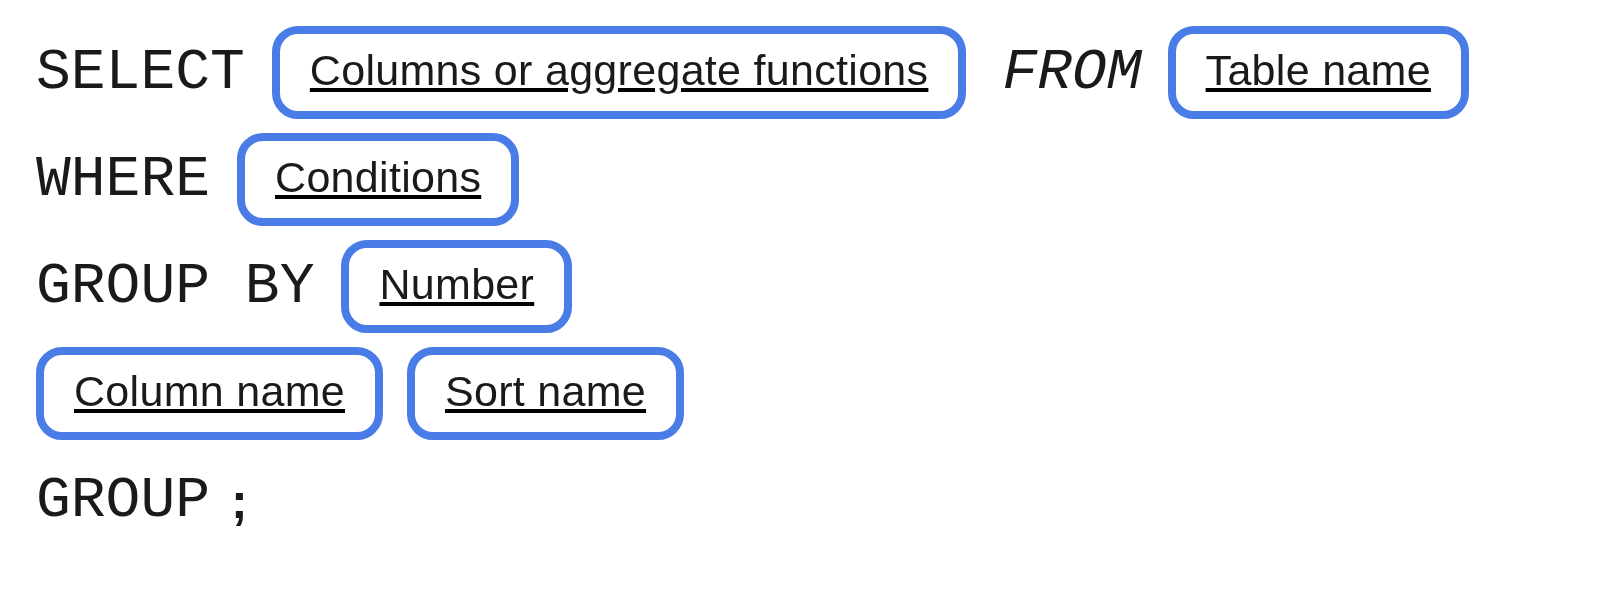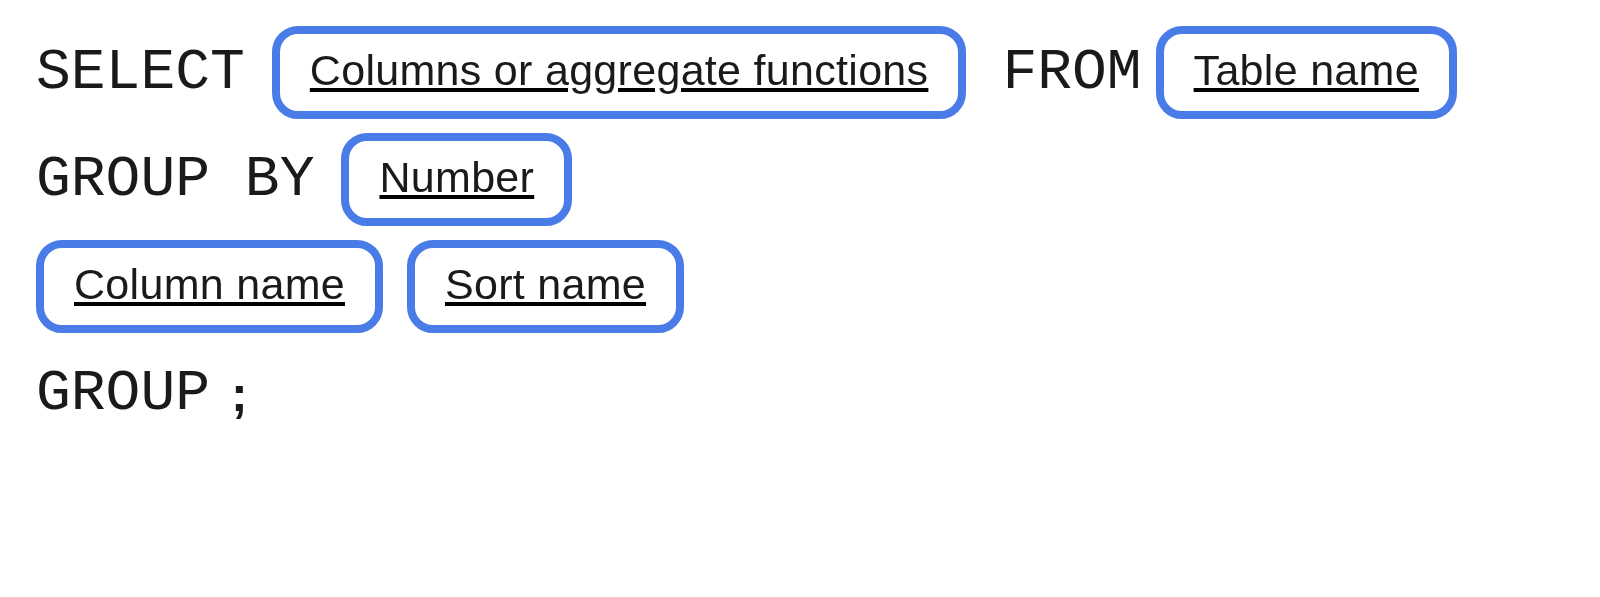--- a/index.html
+++ b/index.html
@@ -33,21 +33,22 @@
     font-size: 58px;
     font-weight: 400;
     color: var(--ink);
     letter-spacing: 0;
     white-space: pre;
     margin-right: 27px;
     line-height: 1;
   }
   .kw-mid {
     margin-left: 12px;
-    margin-right: 14px;
+    margin-right: 26px;
+    font-style: italic;
   }
   .pill {
     display: inline-flex;
     align-items: center;
     justify-content: center;
     height: 93px;
     border: 8px solid var(--accent);
     border-radius: 26px;
     background: #ffffff;
     padding: 0 30px;
@@ -81,20 +82,26 @@
     <span class="kw">SELECT</span>
     <span class="pill">
       <span class="pill-label">Columns or aggregate functions</span>
     </span>
     <span class="kw kw-mid">FROM</span>
     <span class="pill">
       <span class="pill-label">Table name</span>
     </span>
   </div>
 
+  <div class="row">
+    <span class="kw">WHERE</span>
+    <span class="pill">
+      <span class="pill-label">Conditions</span>
+    </span>
+  </div>
 
   <div class="row">
     <span class="kw">GROUP BY</span>
     <span class="pill">
       <span class="pill-label">Number</span>
     </span>
   </div>
 
   <div class="row">
     <span class="pill">

